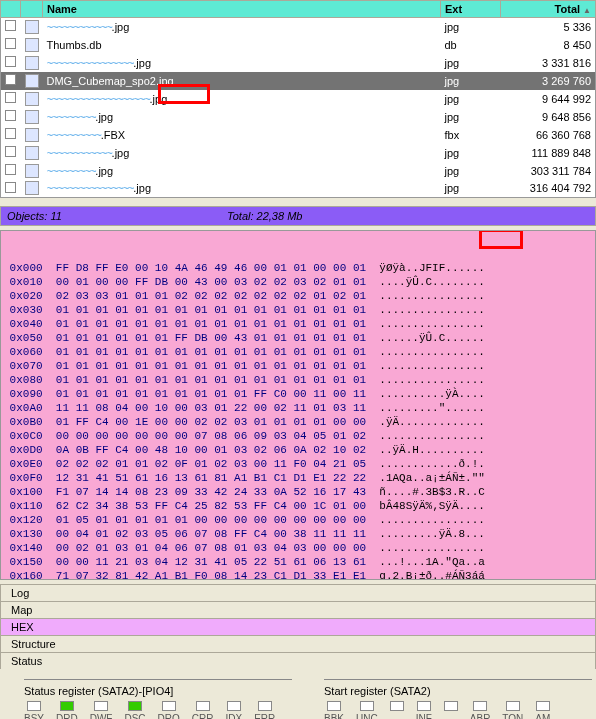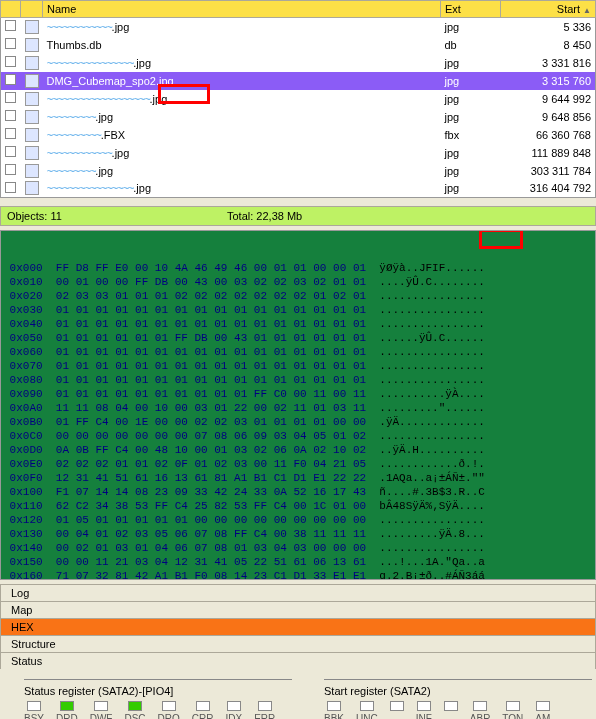--- a/index.html
+++ b/index.html
@@ -12,36 +12,36 @@
     overflow: hidden;
     position: relative;
   }
   .file-table {
     background: #fff;
     border: 1px solid #999;
     width: 100%;
     border-collapse: collapse;
   }
   .file-table thead th {
-    background: #fde047;
+    background: #5eead4;
     border: 1px solid #aca899;
     padding: 2px 4px;
     text-align: left;
-    font-weight: normal;
+    font-weight: bold;
     font-size: 11px;
   }
   .file-table thead th.rt { text-align: right; }
   .file-table td {
     padding: 1px 4px;
     white-space: nowrap;
     font-size: 11px;
   }
   .file-table tbody tr { height: 18px; margin-top: 45px; }
   .file-table tbody tr.sel {
-    background: #8b5cf6;
+    background: #737373;
     color: #fff;
   }
   .ck-cell { width: 20px; }
   .icon-cell { width: 18px; text-align: center; }
   .checkbox {
     width: 11px; height: 11px;
     border: 1px solid #888; background: #fff;
     display: inline-block;
   }
   .file-icon {
@@ -58,27 +58,28 @@
   .col-start { width: 95px; text-align: right; }
   .highlight1 {
     position: absolute;
     border: 3px solid red;
     pointer-events: none;
     z-index: 10;
   }
   .infobar {
     padding: 3px 6px;
     border: 1px solid #aca899;
-    background: #bef264;
+    background: #8b5cf6;
     display: flex;
     gap: 40px;
+    font-style: italic;
   }
   .infobar div:first-child { width: 180px; }
   .hex-panel {
-    background: #15803d;
+    background: #f9a8d4;
     border: 1px solid #999;
     font-family: 'Courier New', monospace;
     font-size: 11px;
     padding: 2px;
     margin-top: 4px;
     height: 350px;
     overflow: hidden;
     white-space: pre;
     color: #000;
     line-height: 14px;
@@ -94,21 +95,21 @@
     gap: 0;
     flex-direction: column;
   }
   .tab {
     border: 1px solid #aca899;
     border-bottom: none;
     padding: 2px 10px;
     background: #ece9d8;
     font-size: 11px;
   }
-  .tab.active { background: #f97316; font-weight: normal; }
+  .tab.active { background: #f0abfc; font-weight: normal; }
   .regs-wrap {
     display: flex;
     margin-top: 10px;
     gap: 12px;
     padding: 0 4px;
   }
   .reg-group {
     flex: 1;
     border-top: 1px solid #888;
     padding-top: 5px;
@@ -130,21 +131,21 @@
 </head>
 <body>
 
 <table class="file-table">
   <thead>
     <tr>
       <th class="ck-cell"></th>
       <th class="icon-cell"></th>
       <th>Name</th>
       <th class="col-ext">Ext</th>
-      <th class="col-start rt"><span>Start</span><span class="sort-ind">▲</span></th>
+      <th class="col-start rt"><span>Total</span><span class="sort-ind">▲</span></th>
     </tr>
   </thead>
   <tbody id="file-tbody">
       <tr>
         <td class="ck-cell"><span class="checkbox"></span></td>
         <td class="icon-cell"><span class="file-icon img"></span></td>
         <td class="name-cell"><span class="scribble">~~~~~~~~~~~~</span>.jpg</td>
         <td class="col-ext">jpg</td>
         <td class="col-start">5 336</td>
       </tr>
@@ -160,21 +161,21 @@
         <td class="icon-cell"><span class="file-icon img"></span></td>
         <td class="name-cell"><span class="scribble">~~~~~~~~~~~~~~~~</span>.jpg</td>
         <td class="col-ext">jpg</td>
         <td class="col-start">3 331 816</td>
       </tr>
       <tr class="sel">
         <td class="ck-cell"><span class="checkbox"></span></td>
         <td class="icon-cell"><span class="file-icon img"></span></td>
         <td class="name-cell">DMG_Cubemap_spo2.jpg</td>
         <td class="col-ext">jpg</td>
-        <td class="col-start">3 315 760</td>
+        <td class="col-start">3 269 760</td>
       </tr>
       <tr>
         <td class="ck-cell"><span class="checkbox"></span></td>
         <td class="icon-cell"><span class="file-icon img"></span></td>
         <td class="name-cell"><span class="scribble">~~~~~~~~~~~~~~~~~~~</span>.jpg</td>
         <td class="col-ext">jpg</td>
         <td class="col-start">9 644 992</td>
       </tr>
       <tr>
         <td class="ck-cell"><span class="checkbox"></span></td>

